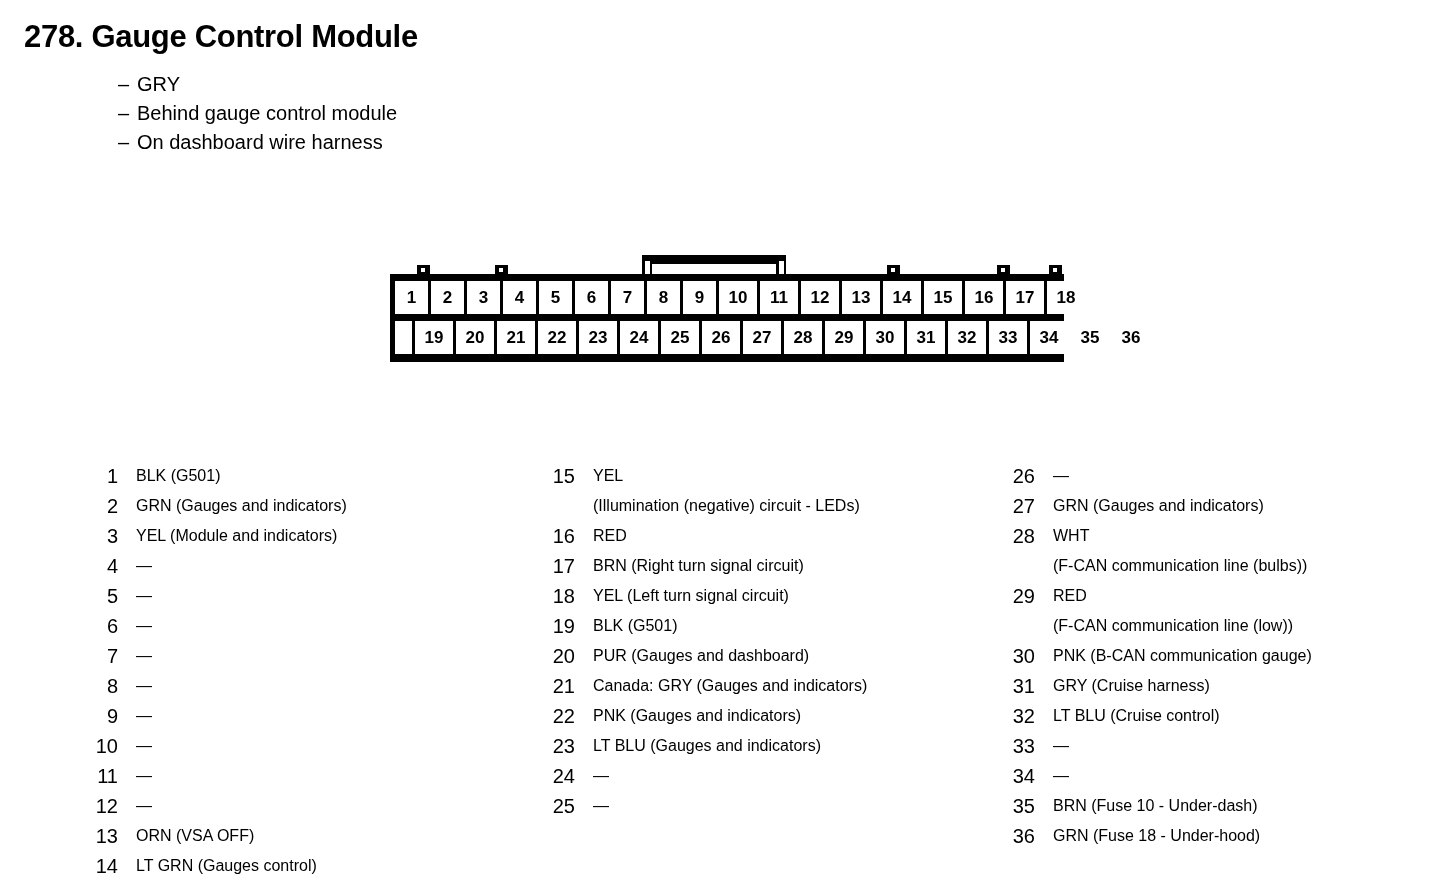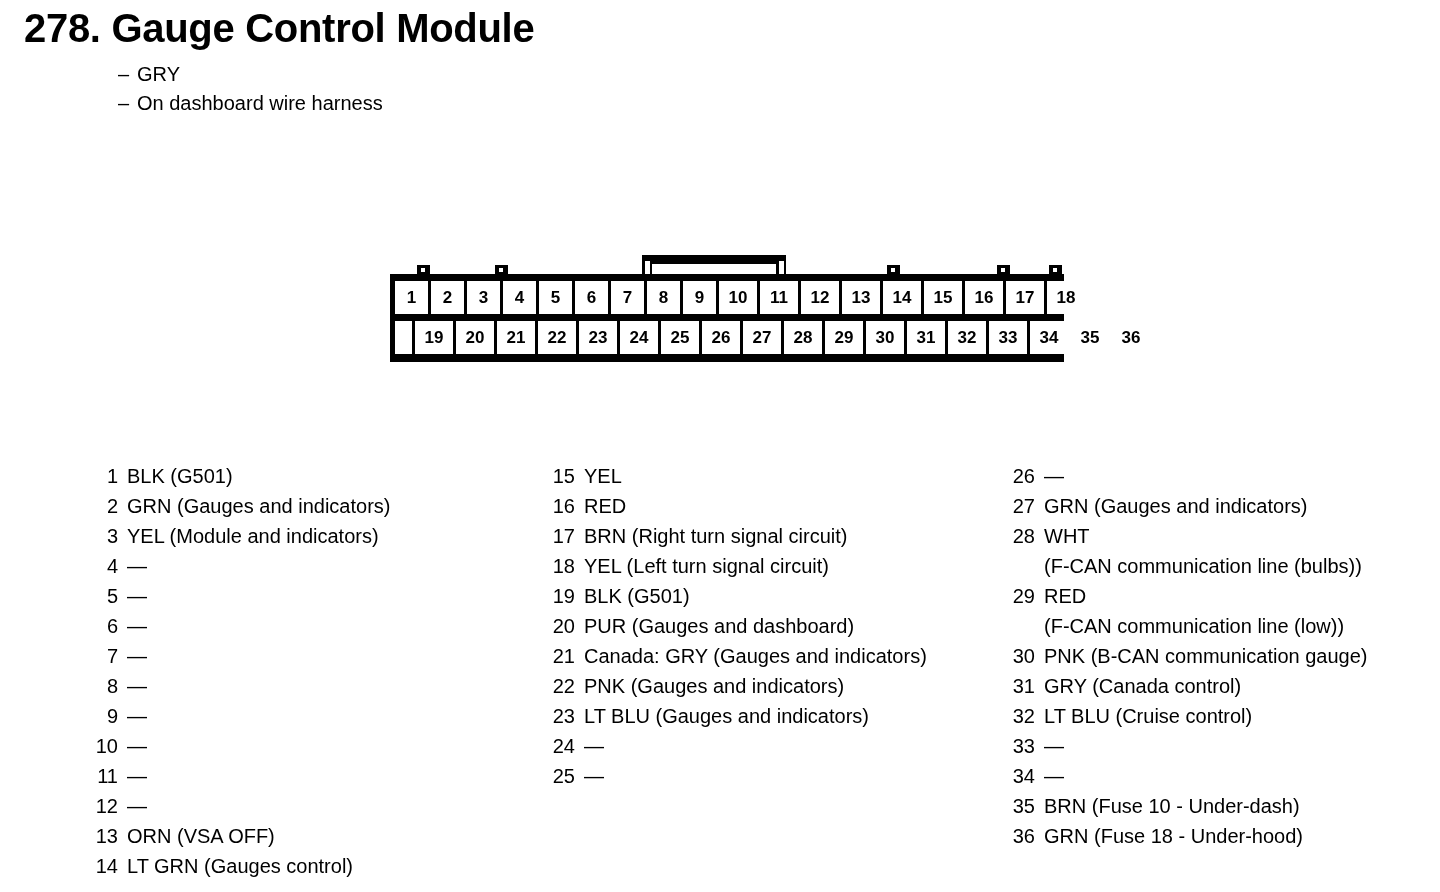--- a/index.html
+++ b/index.html
@@ -13,30 +13,30 @@
     position: relative;
     font-family: "Liberation Sans", sans-serif;
     color: #000000;
     overflow: hidden;
   }
 
   
   #page-title {
     position: absolute;
     left: 24px;
-    top: 6px;
-    font-size: 40px;
+    top: 19px;
+    font-size: 31px;
     font-weight: bold;
     letter-spacing: -0.3px;
     white-space: nowrap;
   }
   #subtitle-list {
     position: absolute;
     left: 118px;
-    top: 60px;
+    top: 70px;
   }
   .subtitle-line {
     font-size: 20px;
     line-height: 29px;
     white-space: nowrap;
   }
   .subtitle-dash {
     display: inline-block;
     width: 19px;
   }
@@ -159,36 +159,39 @@
   .legend-num {
     flex: 0 0 auto;
     width: 30px;
     text-align: right;
     font-size: 20px;
     line-height: 30px;
     white-space: nowrap;
   }
   .legend-desc {
     flex: 1 1 auto;
-    margin-left: 9px;
-    font-size: 20px;
+    margin-left: 18px;
+    font-size: 16px;
     line-height: 30px;
   }
   .legend-desc .l2 {
     display: block;
   }
 </style>
 </head>
 <body>
 
 <div id="page-title">278. Gauge Control Module</div>
 
 <div id="subtitle-list">
   <div class="subtitle-line">
     <span class="subtitle-dash">–</span><span>GRY</span>
+  </div>
+  <div class="subtitle-line">
+    <span class="subtitle-dash">–</span><span>Behind gauge control module</span>
   </div>
   <div class="subtitle-line">
     <span class="subtitle-dash">–</span><span>On dashboard wire harness</span>
   </div>
 </div>
 
 <div id="connector">
 
   <div class="edge-tab" style="left:27px;">
       <i></i>
@@ -313,21 +316,21 @@
       <div class="legend-desc"><span>ORN (VSA OFF)</span></div>
     </div>
     <div class="legend-item">
       <div class="legend-num">14</div>
       <div class="legend-desc"><span>LT GRN (Gauges control)</span></div>
     </div>
   </div>
 <div class="legend-col" id="legend-col-2">
     <div class="legend-item">
       <div class="legend-num">15</div>
-      <div class="legend-desc"><span>YEL</span></div>
+      <div class="legend-desc"><span>YEL</span><span class="l2">(Illumination (negative) circuit - LEDs)</span></div>
     </div>
     <div class="legend-item">
       <div class="legend-num">16</div>
       <div class="legend-desc"><span>RED</span></div>
     </div>
     <div class="legend-item">
       <div class="legend-num">17</div>
       <div class="legend-desc"><span>BRN (Right turn signal circuit)</span></div>
     </div>
     <div class="legend-item">
@@ -379,21 +382,21 @@
     <div class="legend-item">
       <div class="legend-num">29</div>
       <div class="legend-desc"><span>RED</span><span class="l2">(F-CAN communication line (low))</span></div>
     </div>
     <div class="legend-item">
       <div class="legend-num">30</div>
       <div class="legend-desc"><span>PNK (B-CAN communication gauge)</span></div>
     </div>
     <div class="legend-item">
       <div class="legend-num">31</div>
-      <div class="legend-desc"><span>GRY (Canada control)</span></div>
+      <div class="legend-desc"><span>GRY (Cruise harness)</span></div>
     </div>
     <div class="legend-item">
       <div class="legend-num">32</div>
       <div class="legend-desc"><span>LT BLU (Cruise control)</span></div>
     </div>
     <div class="legend-item">
       <div class="legend-num">33</div>
       <div class="legend-desc"><span>—</span></div>
     </div>
     <div class="legend-item">

